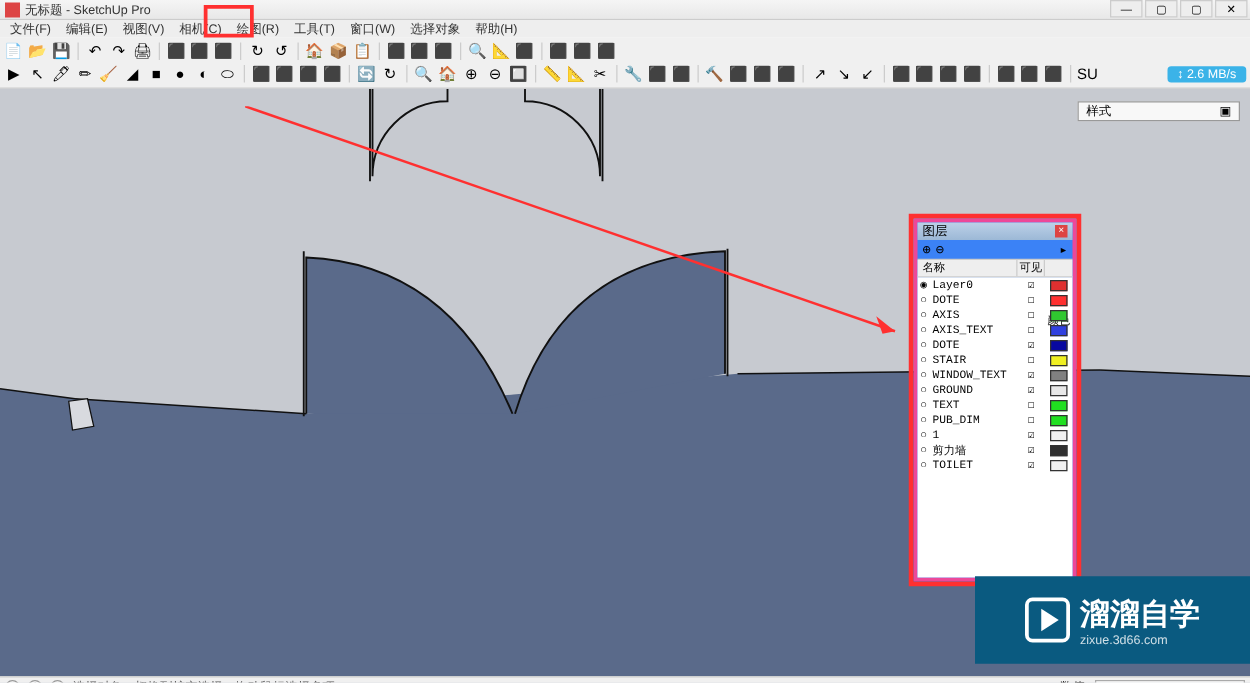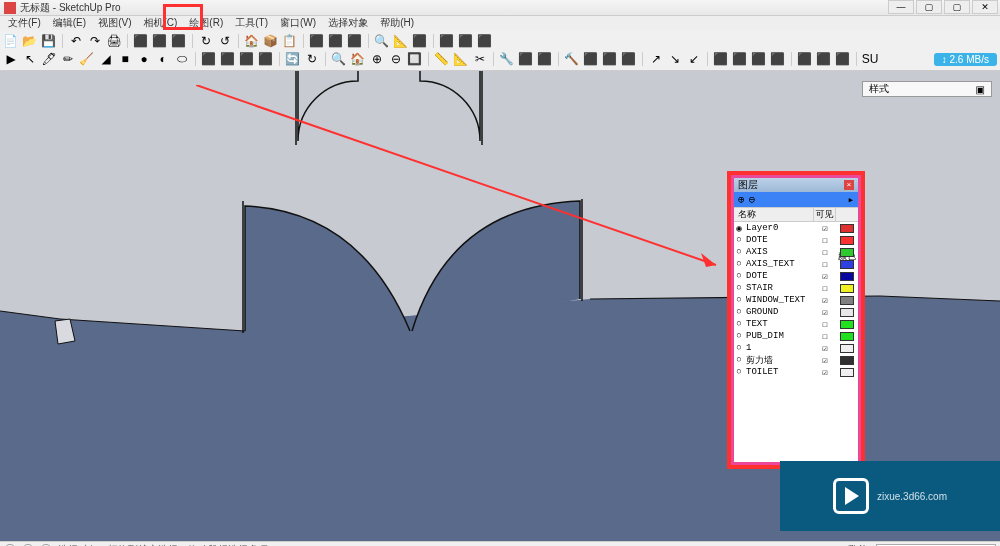--- a/index.html
+++ b/index.html
@@ -304,20 +304,21 @@
             <span class="vis">☑</span>
             <span class="swatch" style="background: rgb(240, 240, 240);"></span>
           </div>
         </div>
     </div>
   </div>
 
   <div class="watermark">
     <div class="play"></div>
     <div>
+      <div class="text-main">溜溜自学</div>
       <div class="text-sub">zixue.3d66.com</div>
     </div>
   </div>
 </div>
 
 <div class="statusbar">
   <span class="status-icon">?</span>
   <span class="status-icon">i</span>
   <span class="status-icon">!</span>
   <span class="hint">选择对象。切换到扩充选择。拖动鼠标选择多项。</span>

